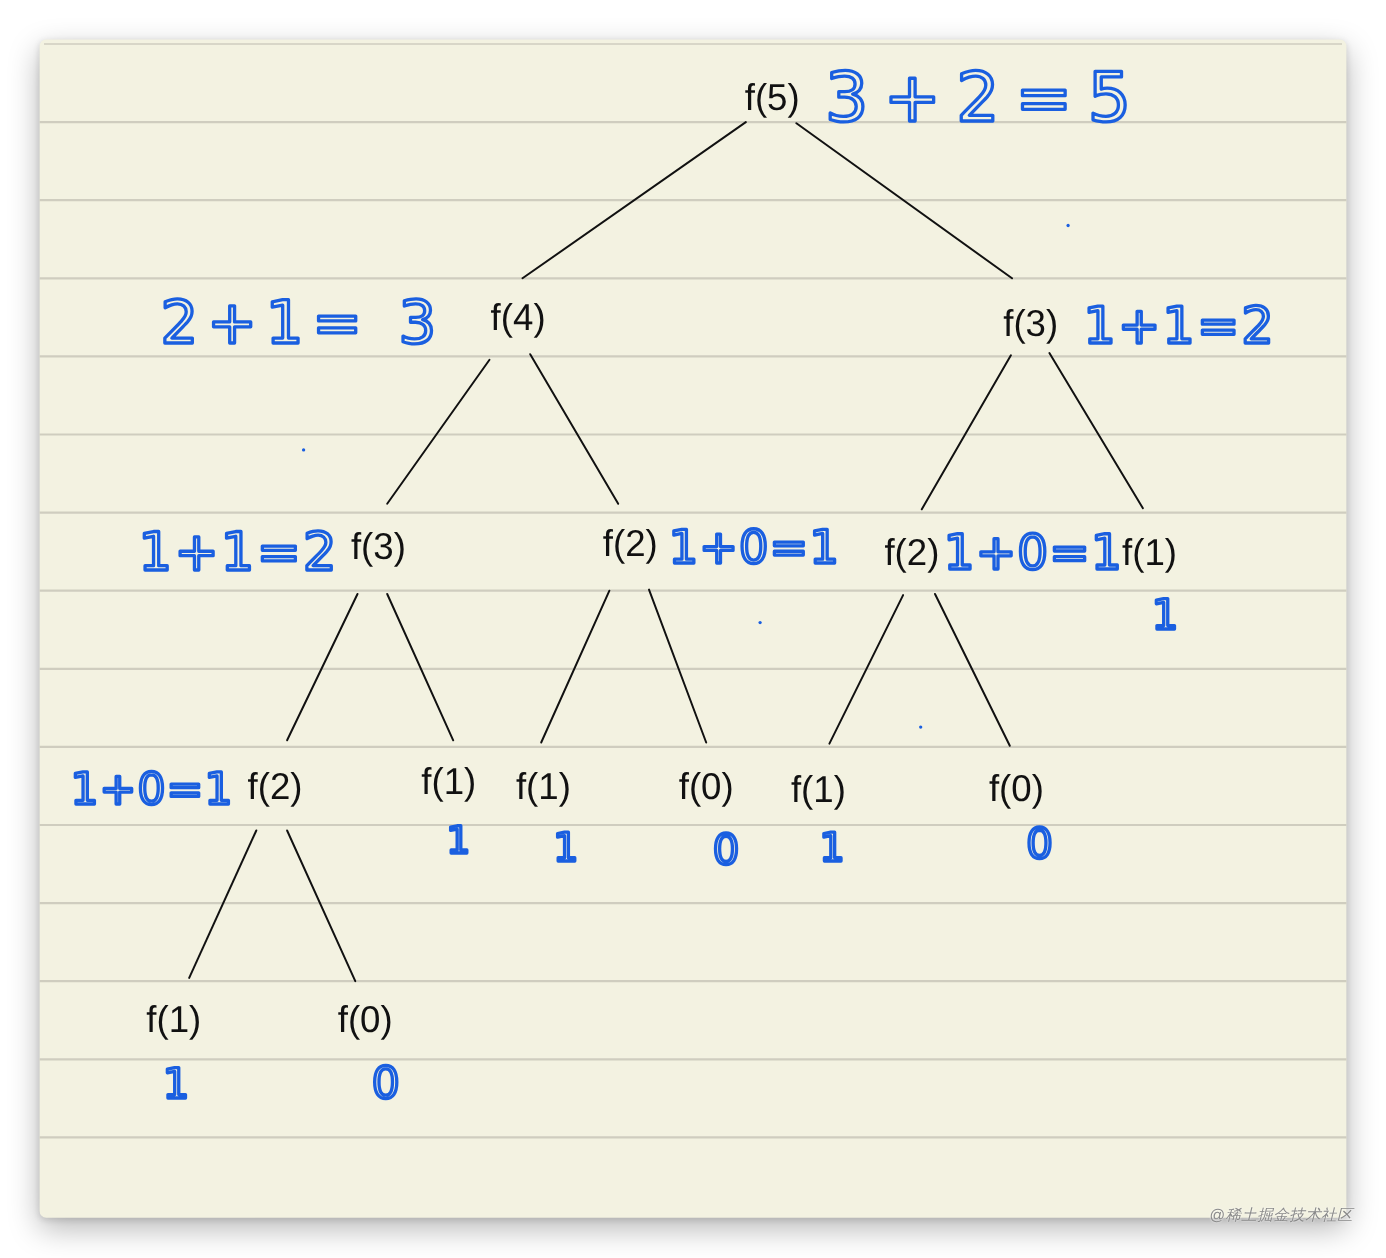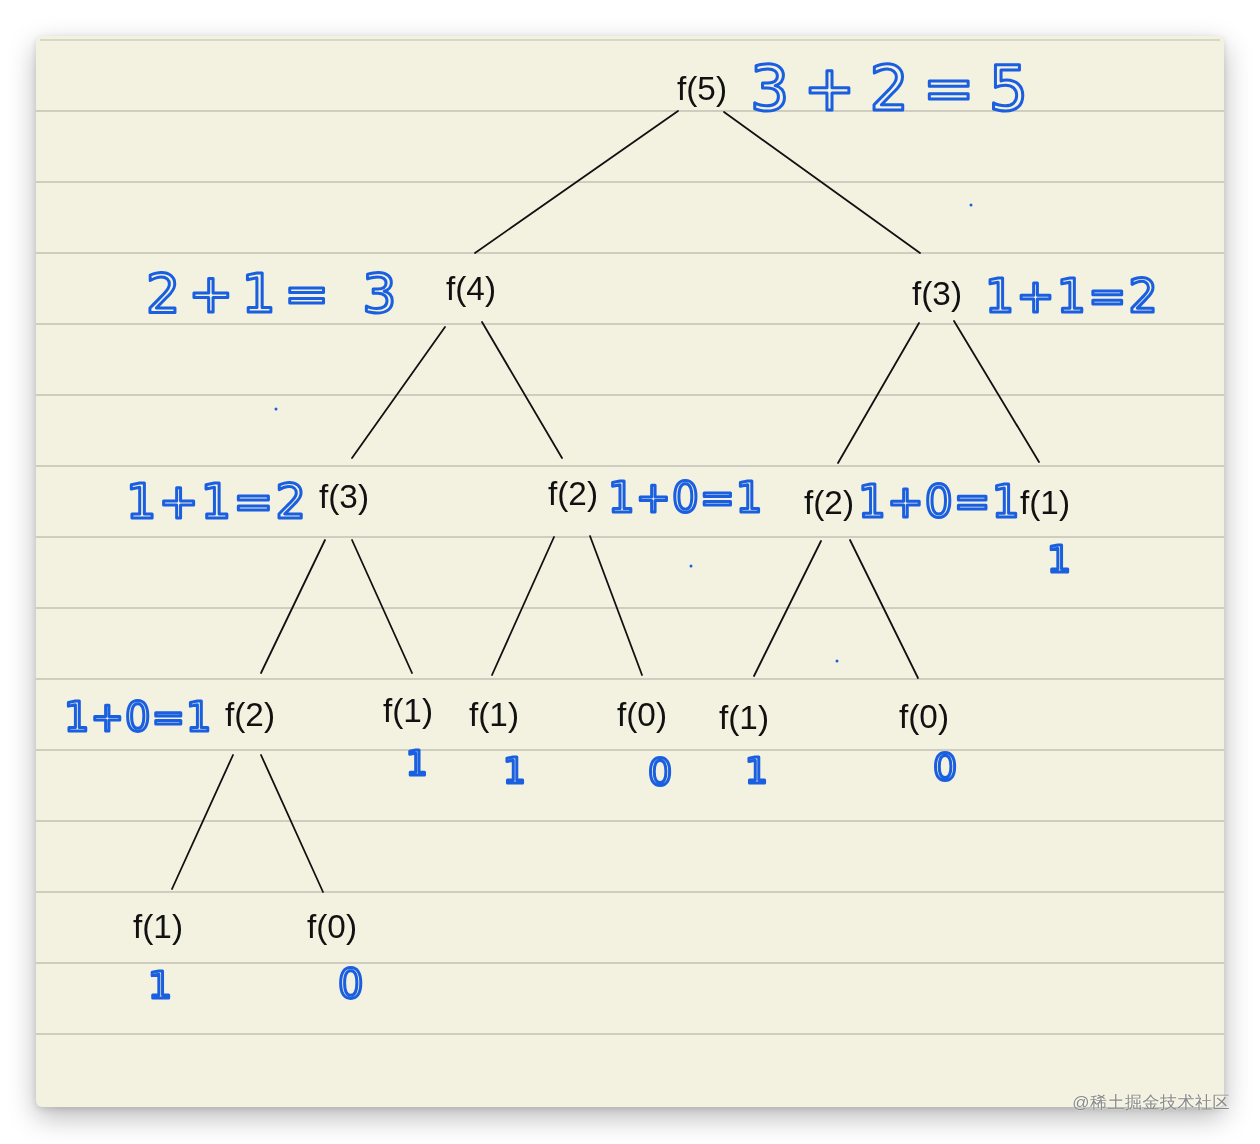--- a/index.html
+++ b/index.html
@@ -11,22 +11,23 @@
   .paper {
     position: absolute; left: 36px; top: 36px; width: 1188px; height: 1071px;
     background: #f3f2e1;
     border-radius: 6px;
     box-shadow: 0 10px 28px rgba(0,0,0,0.28), 0 2px 6px rgba(0,0,0,0.12);
     overflow: hidden;
   }
   svg.canvas { position: absolute; left: 0; top: 0; width: 1260px; height: 1144px; }
   .watermark {
     position: absolute; right: 30px; bottom: 30px;
-    font-size: 17px; color: #8a8a8a; letter-spacing: 0.5px;
+    font-size: 14px; color: #8a8a8a; letter-spacing: 0.5px;
     text-shadow: 0 0 2px #ffffff;
+    font-style: italic;
   }
 </style>
 </head>
 <body>
 
 <div class="paper"></div>
 
 <svg class="canvas" xmlns="http://www.w3.org/2000/svg" viewBox="0 0 1260 1144">
   <g id="rules">
       <line x1="36" y1="111" x2="1224" y2="111" stroke="#cfcdbf" stroke-width="2"></line>

